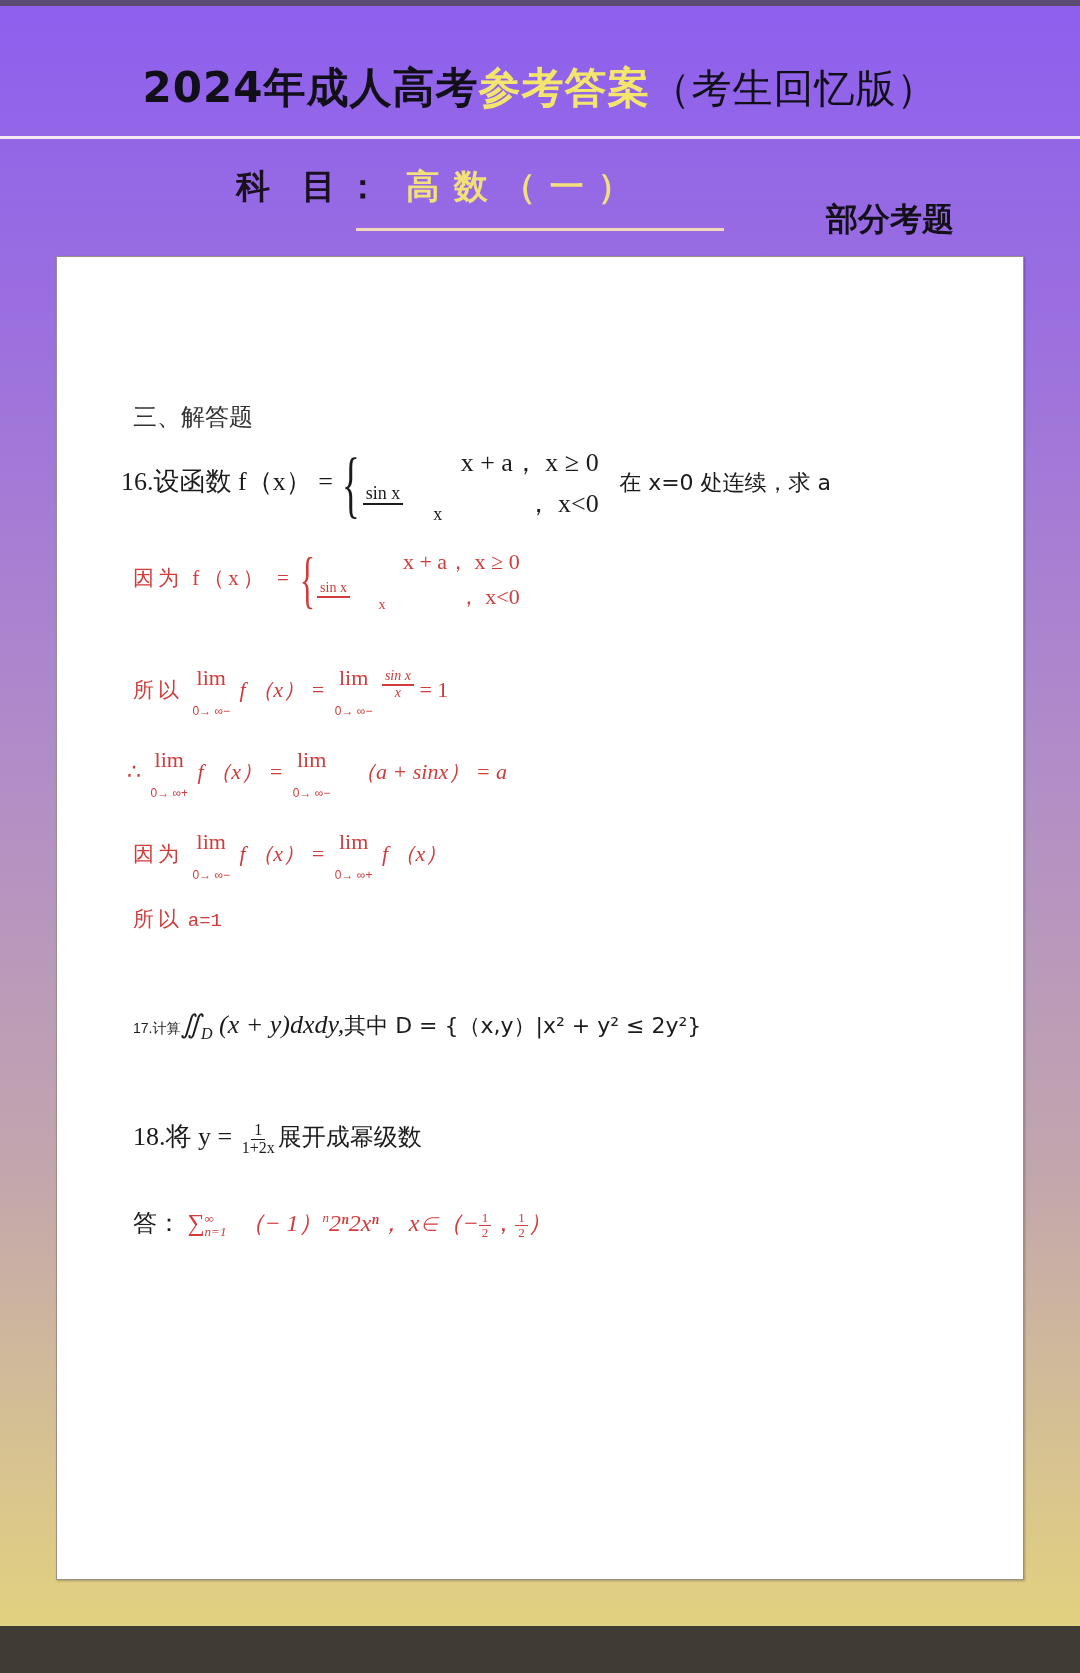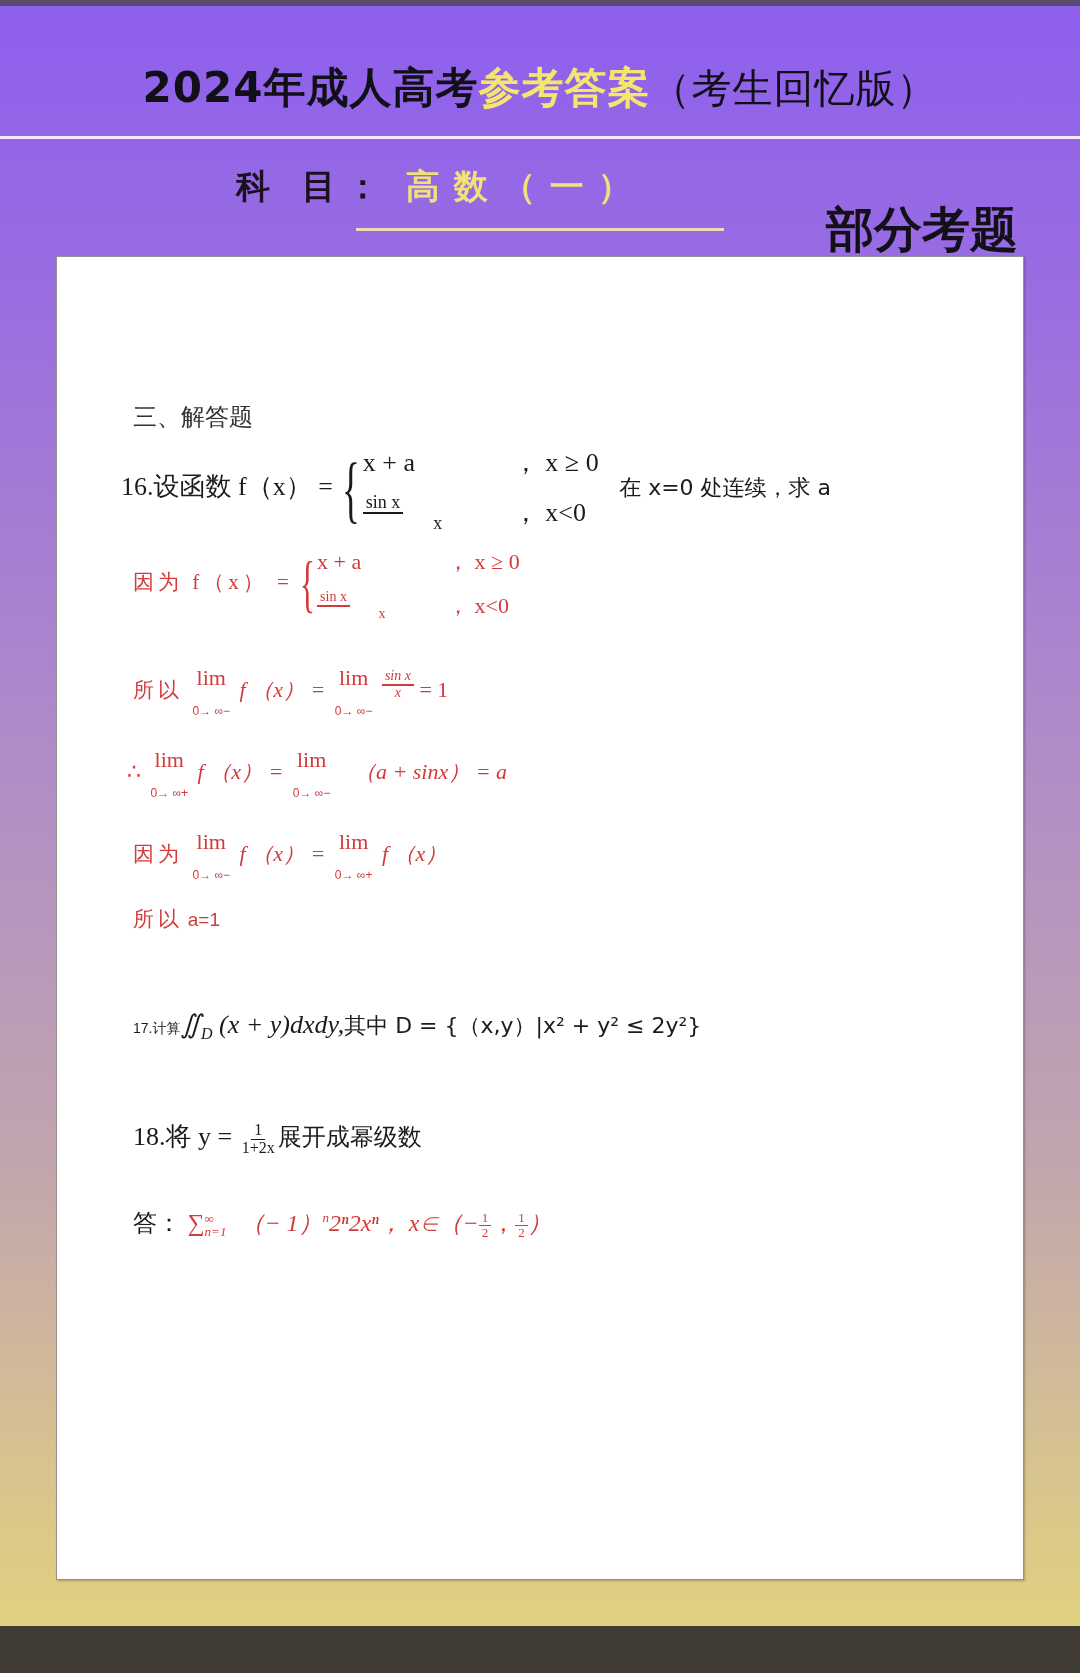--- a/index.html
+++ b/index.html
@@ -17,34 +17,34 @@
     font-family: "DejaVu Sans", sans-serif; font-weight: bold; font-size: 42px; color: #111018;
     letter-spacing: 1px;
   }
   .title .hl { color: #f4e66c; }
   .title .sub { font-weight: normal; font-size: 40px; }
   .title-rule { position: absolute; left: 0; top: 136px; width: 1080px; height: 3px; background: #f4e8f6; }
 
   .subject { position: absolute; left: 236px; top: 164px; font-family: "DejaVu Serif", serif; font-size: 34px; color: #1a1020; font-weight: bold; letter-spacing: 10px; }
   .subject .val { color: #f2e07a; margin-left: 16px; letter-spacing: 14px; }
   .subject-rule { position: absolute; left: 356px; top: 228px; width: 368px; height: 3px; background: #f0d8b8; }
-  .partial { position: absolute; left: 826px; top: 198px; font-weight: bold; font-size: 48px; color: #14101a; }
+  .partial { position: absolute; left: 826px; top: 198px; font-weight: bold; font-size: 32px; color: #14101a; }
 
   .paper {
     position: absolute; left: 56px; top: 256px; width: 968px; height: 1324px;
     background: #ffffff; border: 1px solid #9a8f88; box-shadow: 1px 1px 2px rgba(0,0,0,0.25);
   }
   .q { position: absolute; font-family: "Liberation Serif", serif; color: #1b1b1b; font-size: 26px; white-space: nowrap; }
   .ans { position: absolute; font-family: "Liberation Serif", serif; color: #d33a3a; font-size: 22px; white-space: nowrap; }
   .ans .cn { font-size: 21px; letter-spacing: 4px; }
   .it { font-style: italic; }
 
   .brace-wrap { display: inline-flex; align-items: center; vertical-align: middle; }
   .brace { font-size: 74px; font-weight: 100; line-height: 1; transform: scaleX(0.5); display: inline-block; margin: 0 -6px; }
-  .cases { display: inline-grid; grid-template-columns: 150px auto; row-gap: 13px; align-items: center; }
+  .cases { display: inline-grid; grid-template-columns: 150px auto; row-gap: 4px; align-items: center; text-align: right; }
   .frac { display: inline-flex; flex-direction: column; align-items: center; vertical-align: middle; line-height: 1.05; }
   .frac .num { padding: 0 3px; border-bottom: 2px solid currentColor; }
   .frac .den { padding: 0 3px; }
   .lim { display: inline-flex; flex-direction: column; align-items: center; vertical-align: middle; line-height: 1; margin: 0 4px; gap: 12px; }
   .lim .sub { font-family: "Liberation Sans", sans-serif; font-size: 12px; margin-top: 4px; }
 </style>
 </head>
 <body>
 
 <div class="top-strip"></div>
@@ -138,21 +138,21 @@
     <span class="it">f （x） =</span>
     <span class="lim">
         <span>lim</span>
         <span class="sub">0→ ∞+</span>
       </span>
     <span class="it">f （x）</span>
   </div>
 
   <div class="ans" style="left:76px; top:648px; font-size:19px;">
     <span class="cn">所以</span>
-    <span style="font-family:Liberation Sans, sans-serif;">a=1</span>
+    <span style="font-family:Liberation Mono, monospace;">a=1</span>
   </div>
 
   <div class="q" style="left:76px; top:752px;">
     <span style="font-family:Liberation Sans, sans-serif; font-size:14px;">17.计算</span><span class="it">∬</span><sub class="it" style="font-size:16px;">D</sub>
     <span class="it">(x + y)dxdy,</span><span style="font-family:'DejaVu Sans',sans-serif; font-size:22px;">其中 D = {（x,y）|x² + y² ≤ 2y²}</span>
   </div>
 
   <div class="q" style="left:76px; top:862px;">
     <span>18.将 y =</span>
     <span class="frac" style="font-size:16px;">

